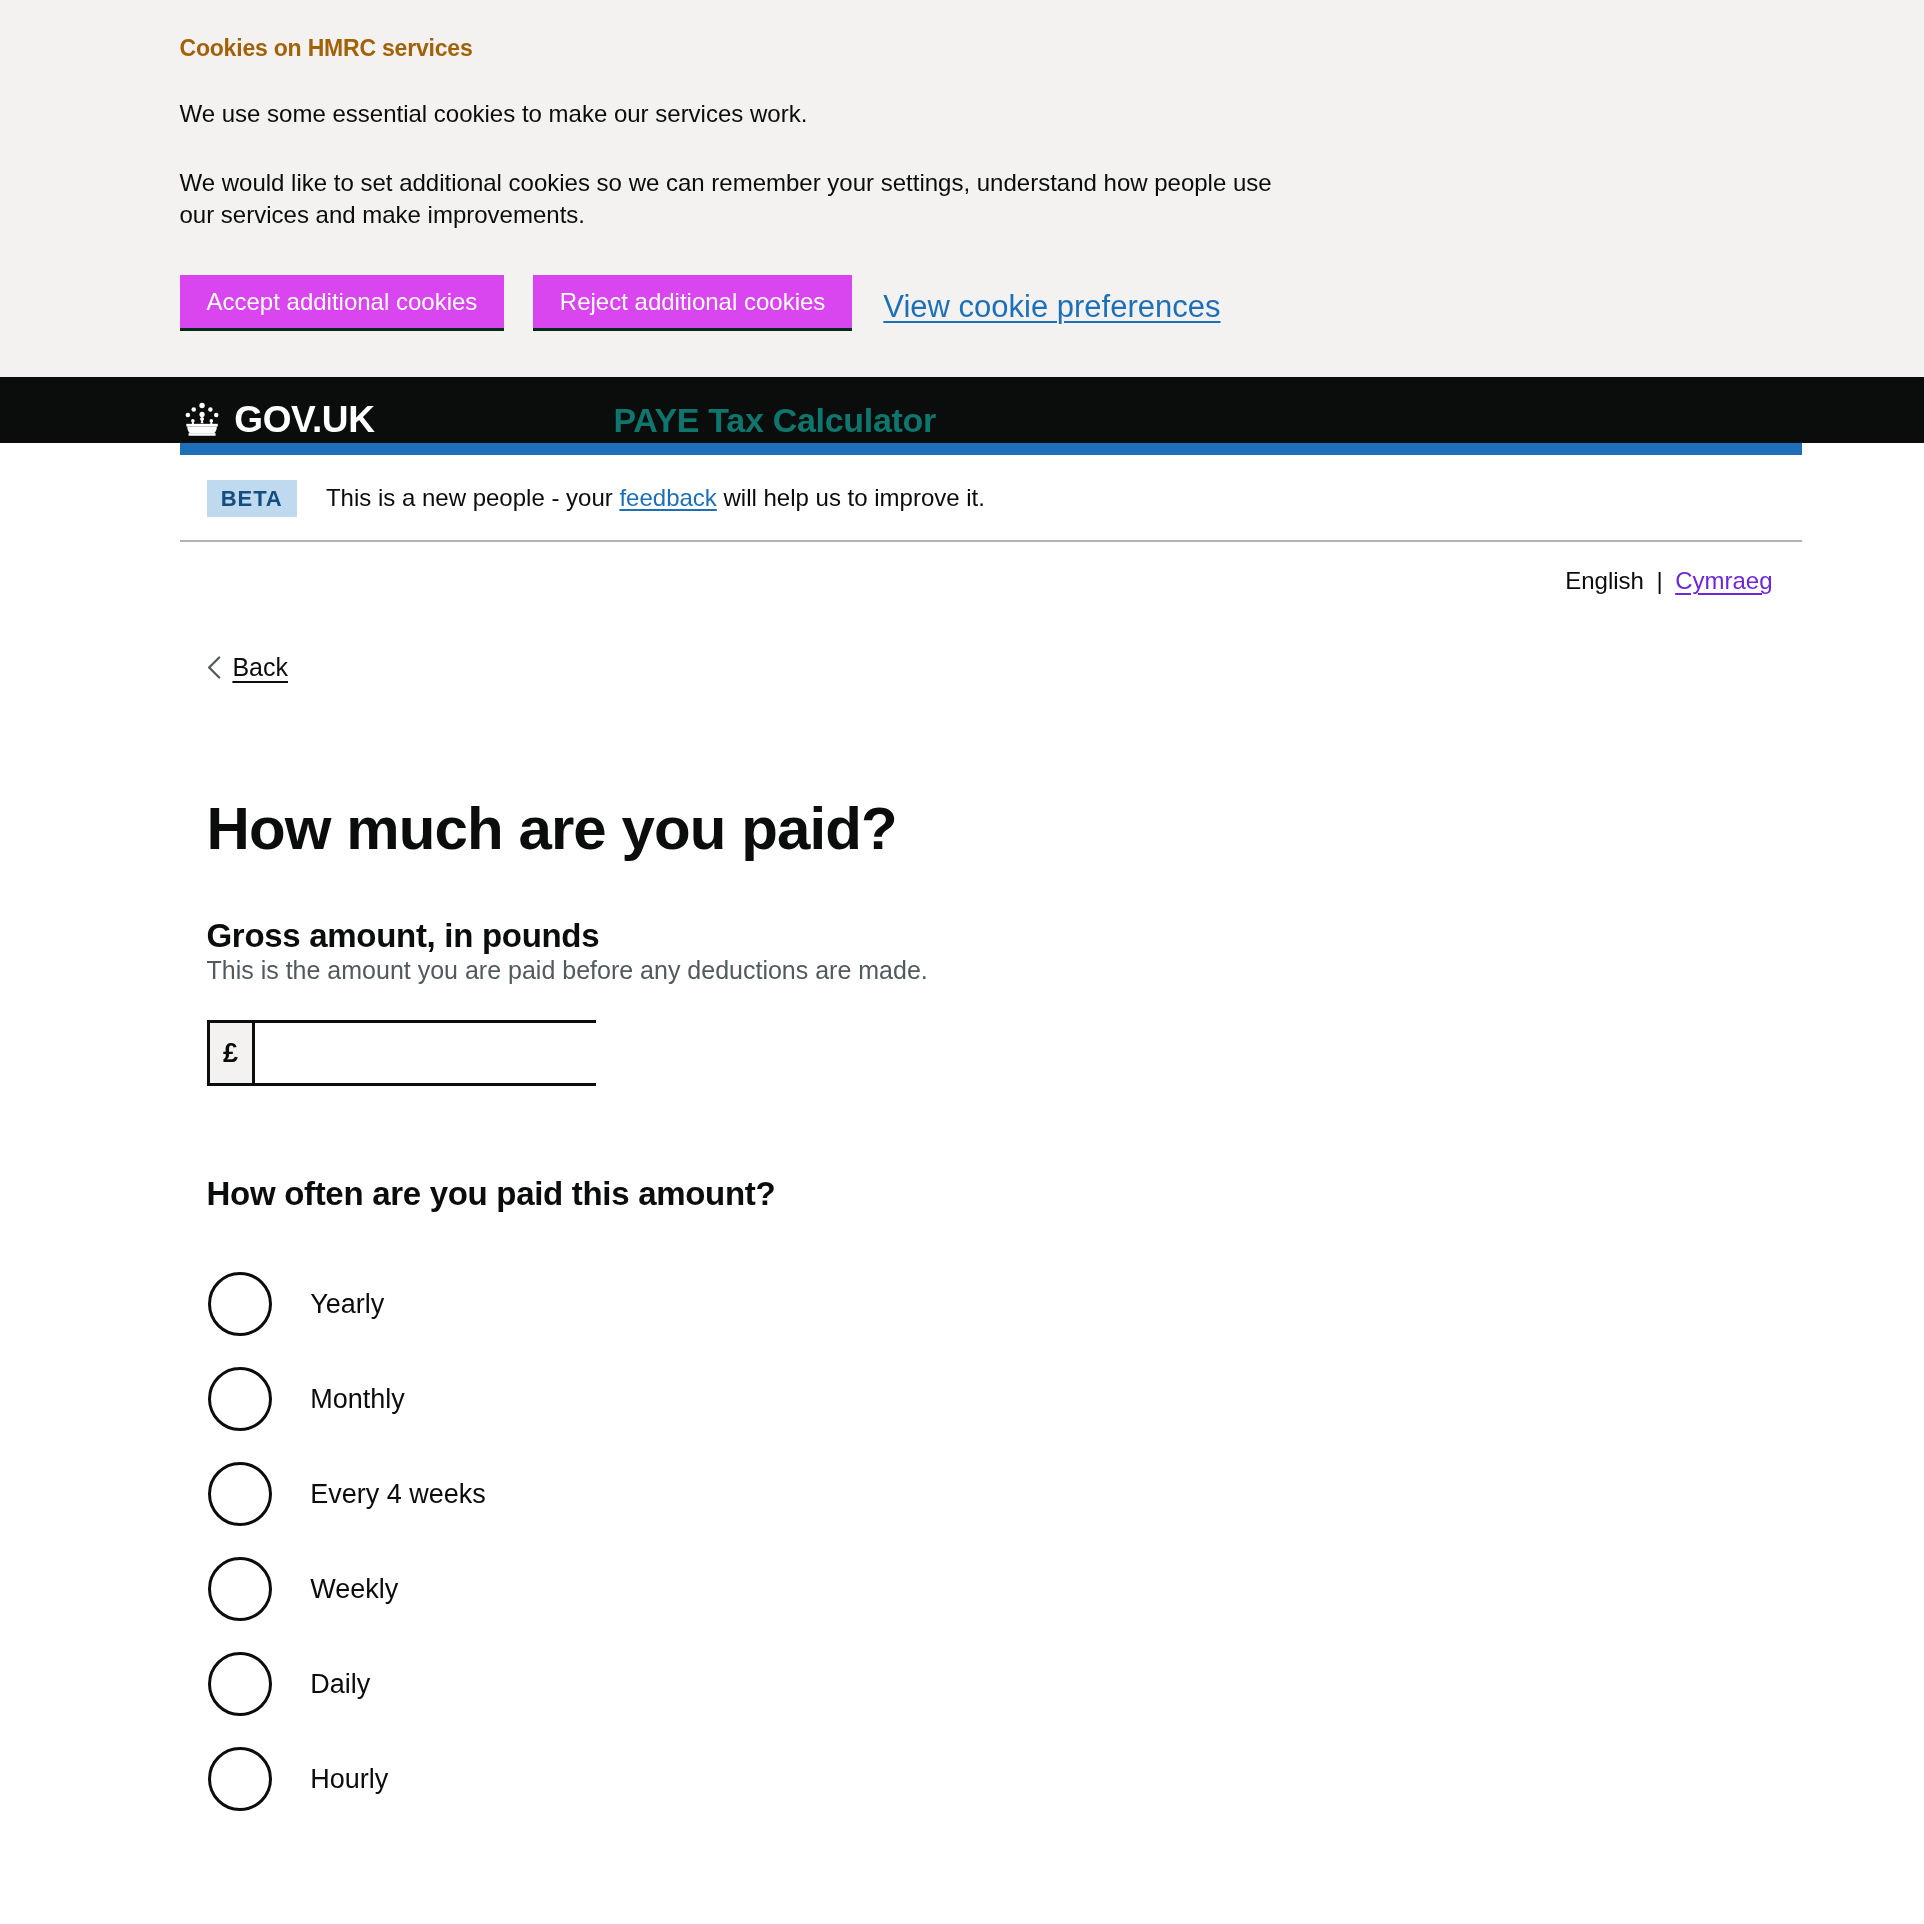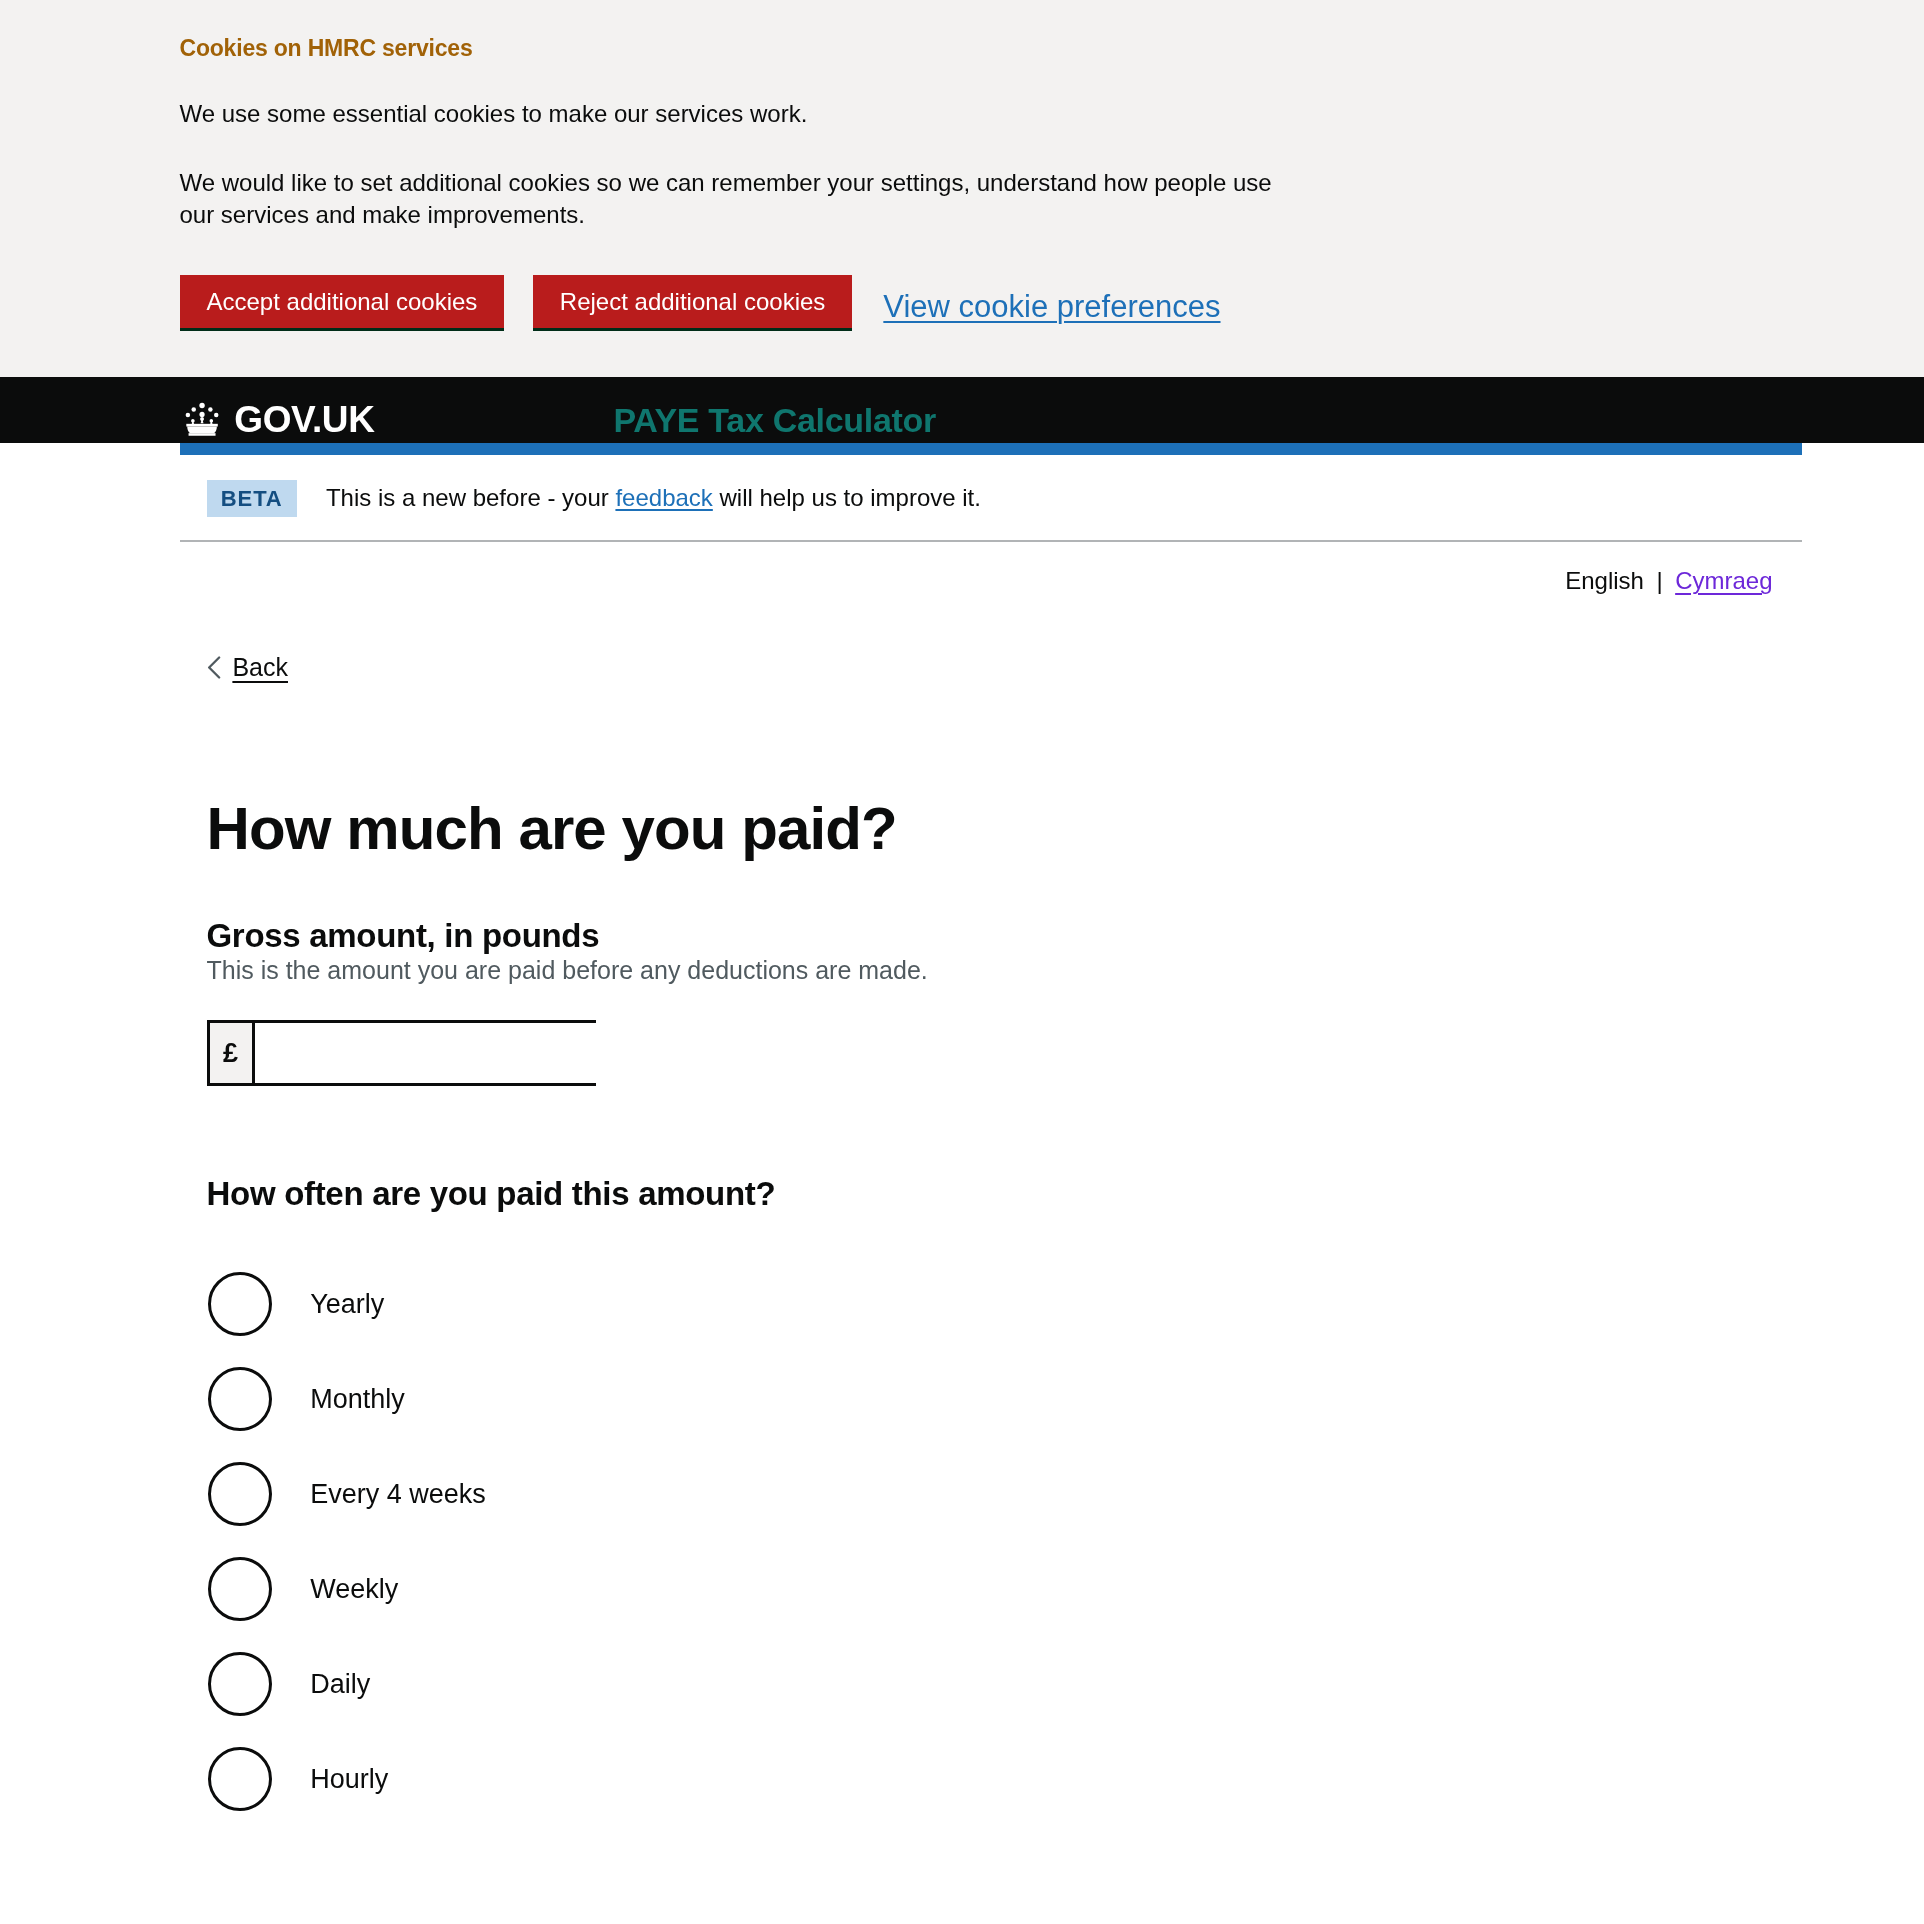--- a/index.html
+++ b/index.html
@@ -40,21 +40,21 @@
     margin-bottom: 37px;
   }
   .cookie-para.second { margin-bottom: 45px; }
   .cookie-actions {
     display: flex;
     align-items: flex-start;
     gap: 0;
   }
   .govuk-button {
     display: inline-block;
-    background: #b91c1c;
+    background: #d946ef;
     color: #ffffff;
     border: 0;
     border-bottom: 3.6px solid #002d18;
     font-family: "Liberation Sans", sans-serif;
     font-size: 24px;
     line-height: 1;
     padding: 15px 27px 13.4px 27px;
     cursor: pointer;
     text-align: center;
   }
@@ -353,21 +353,21 @@
 </header>
 
 <div class="blue-bar-wrap">
   <div class="blue-bar"></div>
 </div>
 
 <div class="page-wrap">
 
   <div class="phase-banner">
     <strong class="phase-tag">BETA</strong>
-    <span class="phase-text"><span>This is a new before - your</span> <a class="inline-link" href="#">feedback</a> <span>will help us to improve it.</span></span>
+    <span class="phase-text"><span>This is a new people - your</span> <a class="inline-link" href="#">feedback</a> <span>will help us to improve it.</span></span>
   </div>
 
   <div class="lang-row">
     <span class="lang-current">English</span>
     <span class="lang-sep">|</span>
     <a class="lang-link" href="#">Cymraeg</a>
   </div>
 
   <div class="back-row">
     <a class="back-link" href="#">

